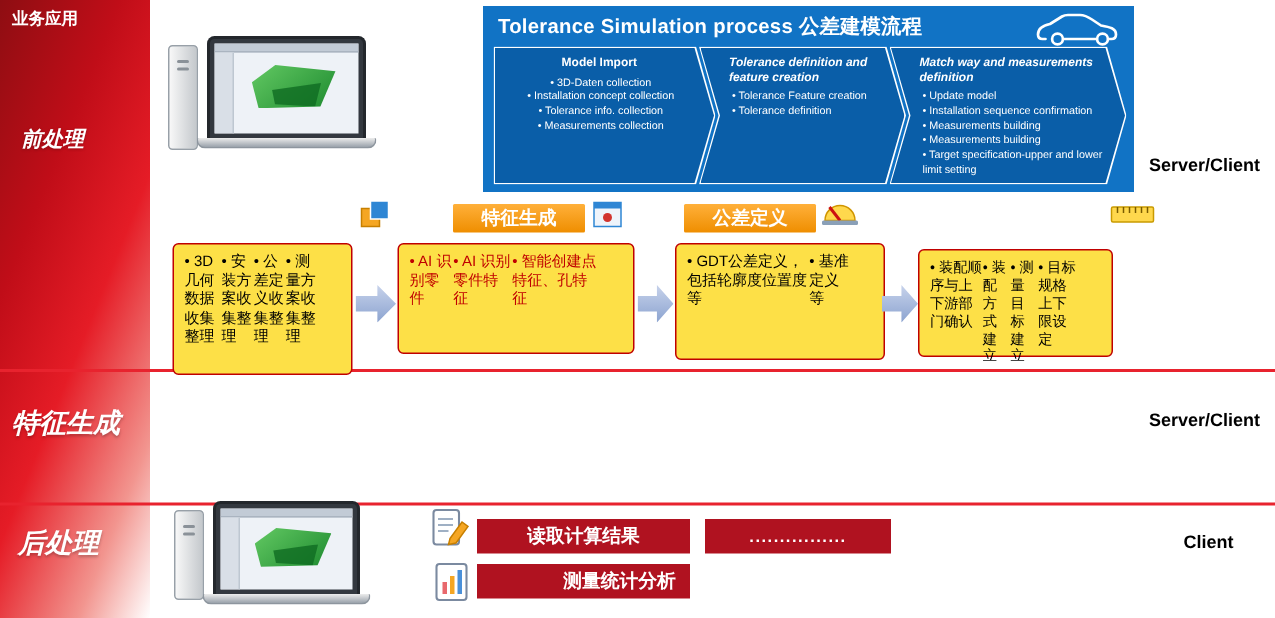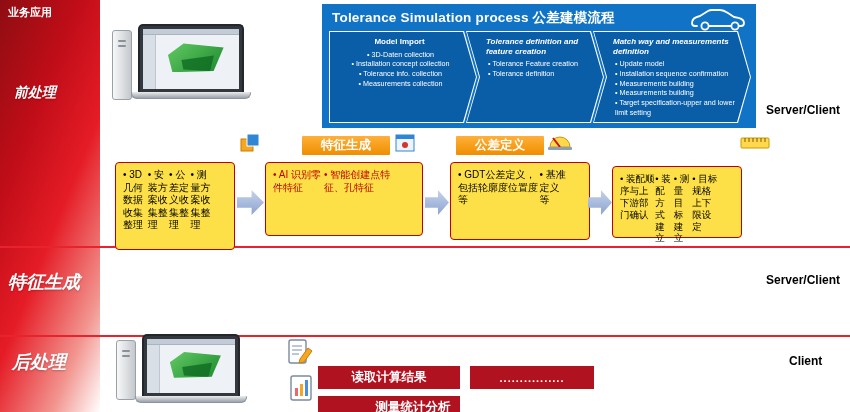--- a/index.html
+++ b/index.html
@@ -93,21 +93,21 @@
   .laptop3 { left: 142px; top: 334px; width: 98px; }
   .laptop3 .lscreen { height: 62px; }
   .lbase { height: 7px; background: linear-gradient(#ececec, #9aa2ab); border: 1px solid #8d959e; border-top: none;
            border-radius: 2px 2px 9px 9px; margin: 0 -7px; }
 
   .docicon { position: absolute; }
   .doc1 { left: 287px; top: 338px; } .doc2 { left: 289px; top: 374px; }
 
   
   .action { position: absolute; height: 23px; background: #b01220; color: #fff; font-weight: bold;
-            font-size: 12.5px; display: flex; align-items: center; justify-content: center; margin-top: 20px; }
+            font-size: 12.5px; display: flex; align-items: center; justify-content: center; }
   .act1 { left: 318px; top: 346px; width: 142px; }
   .act2 { left: 318px; top: 376px; width: 142px; padding-left: 48px; }
   .act3 { left: 470px; top: 346px; width: 124px; font-size: 11px; letter-spacing: 1px; }
 </style>
 </head>
 <body>
 
 <div class="canvas">
 
   <div class="left-band"></div>
@@ -206,20 +206,21 @@
     </g>
   </svg>
 
   <div class="obox box1">
     <div class="item">3D几何数据收集整理</div>
     <div class="item">安装方案收集整理</div>
     <div class="item">公差定义收集整理</div>
     <div class="item">测量方案收集整理</div>
   </div>
   <div class="obox red box2">
+    <div class="item">AI 识别零件</div>
     <div class="item">AI 识别零件特征</div>
     <div class="item">智能创建点特征、孔特征</div>
   </div>
   <div class="obox box3">
     <div class="item">GDT公差定义，包括轮廓度位置度等</div>
     <div class="item">基准定义等</div>
   </div>
   <div class="obox box4">
     <div class="item">装配顺序与上下游部门确认</div>
     <div class="item">装配方式建立</div>

